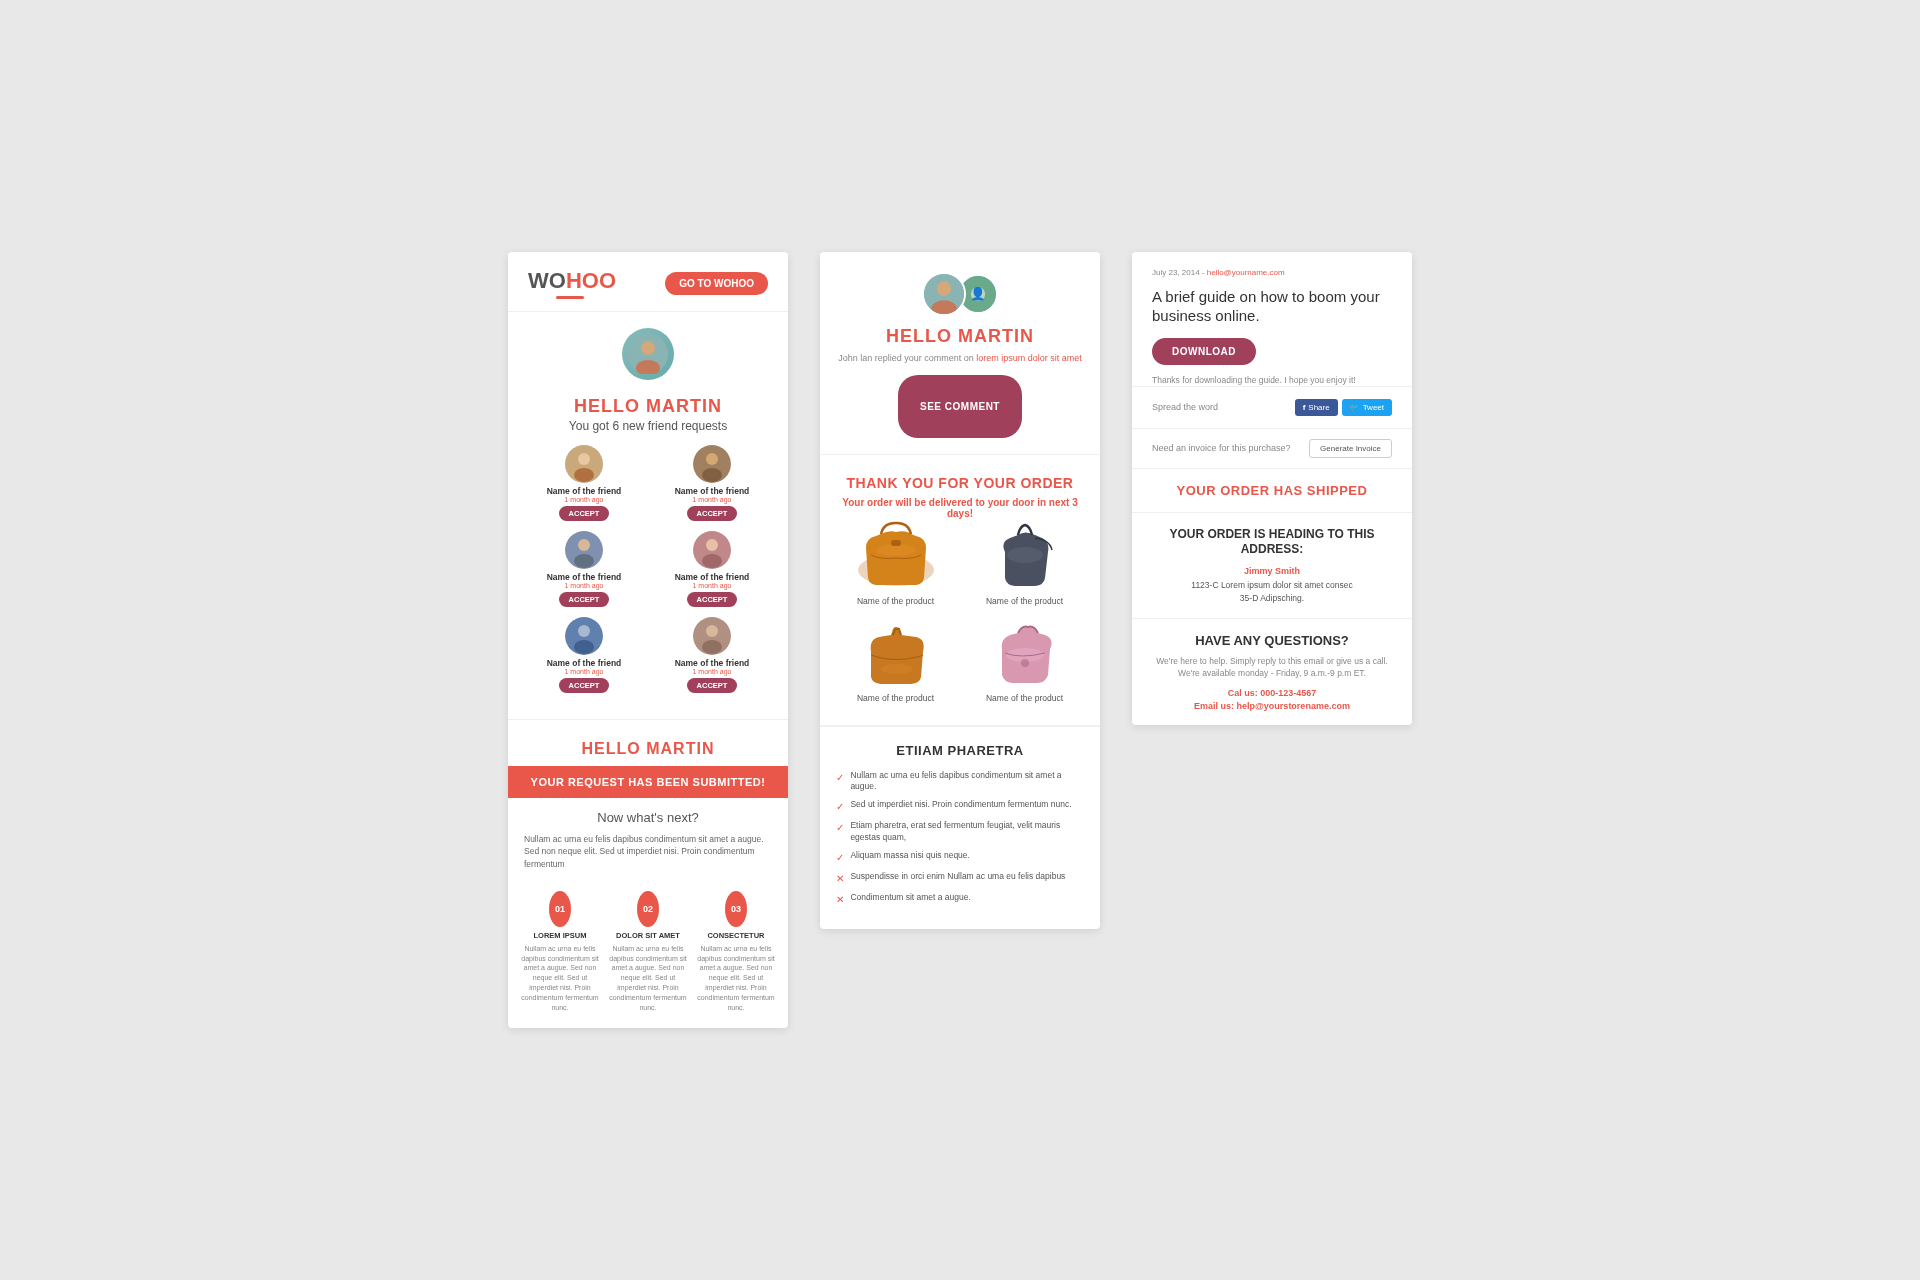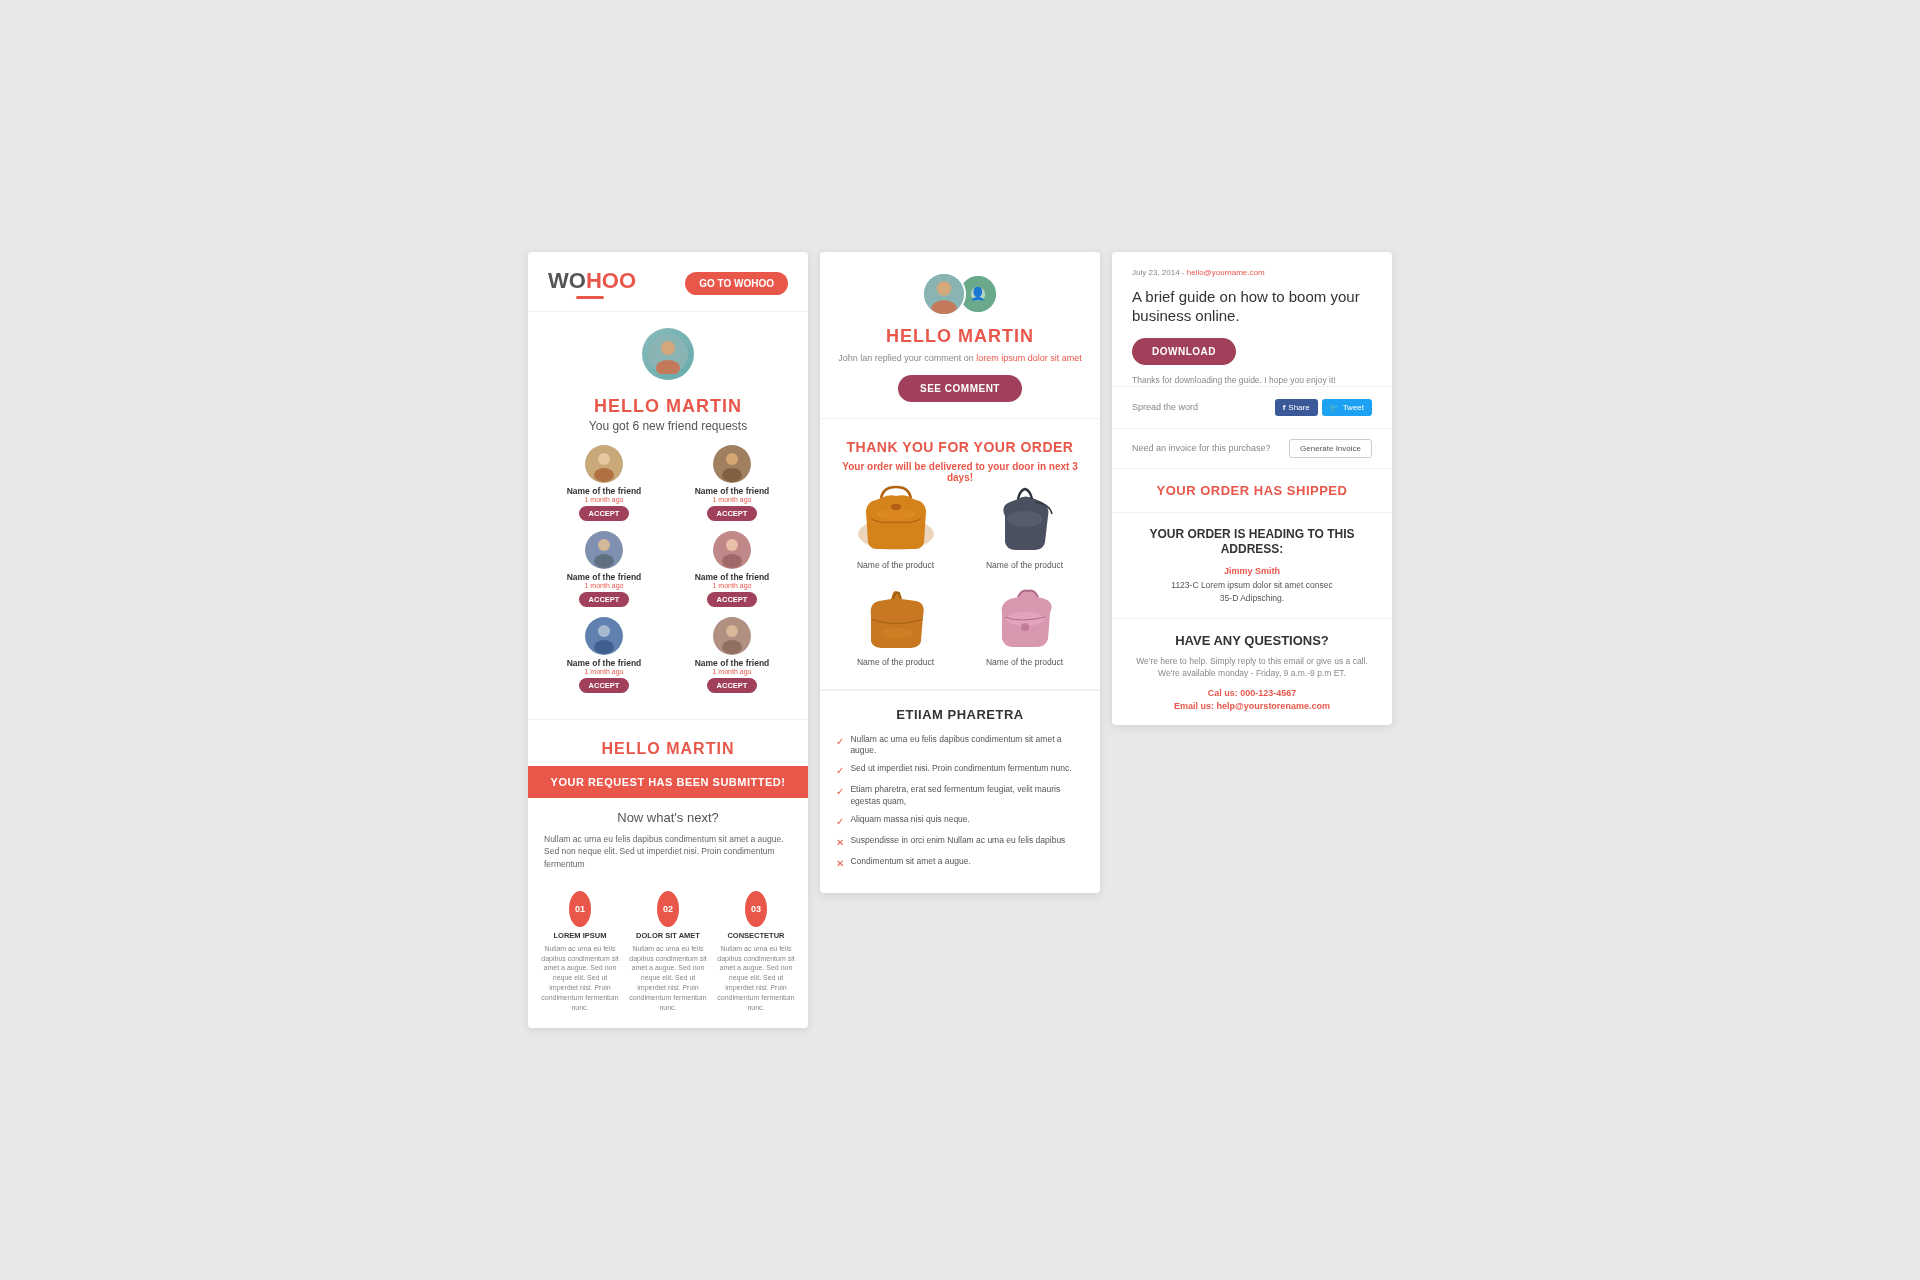--- a/index.html
+++ b/index.html
@@ -7,21 +7,21 @@
       background: #e8e8e8;
       font-family: Arial, sans-serif;
       min-height: 1280px;
       display: flex;
       align-items: center;
       justify-content: center;
       padding: 60px 20px;
     }
     .cards-container {
       display: flex;
-      gap: 12px;
+      gap: 32px;
       align-items: flex-start;
       justify-content: center;
     }
     .card {
       background: #fff;
       width: 280px;
       border-radius: 4px;
       overflow: hidden;
       box-shadow: 0 2px 8px rgba(0,0,0,0.1);
     }
@@ -240,21 +240,21 @@
       font-size: 9px;
       color: #888;
       margin-bottom: 12px;
     }
     .card2-replied a { color: #e8574a; }
     .see-comment-btn {
       background: #a0405a;
       color: #fff;
       border: none;
       border-radius: 20px;
-      padding: 8px 22px;
+      padding: 26px 22px;
       font-size: 10px;
       font-weight: bold;
       cursor: pointer;
       letter-spacing: 0.5px;
     }
     .card2-thank {
       padding: 20px 16px 8px;
       border-bottom: 1px solid #f0f0f0;
     }
     .card2-thank-title {

